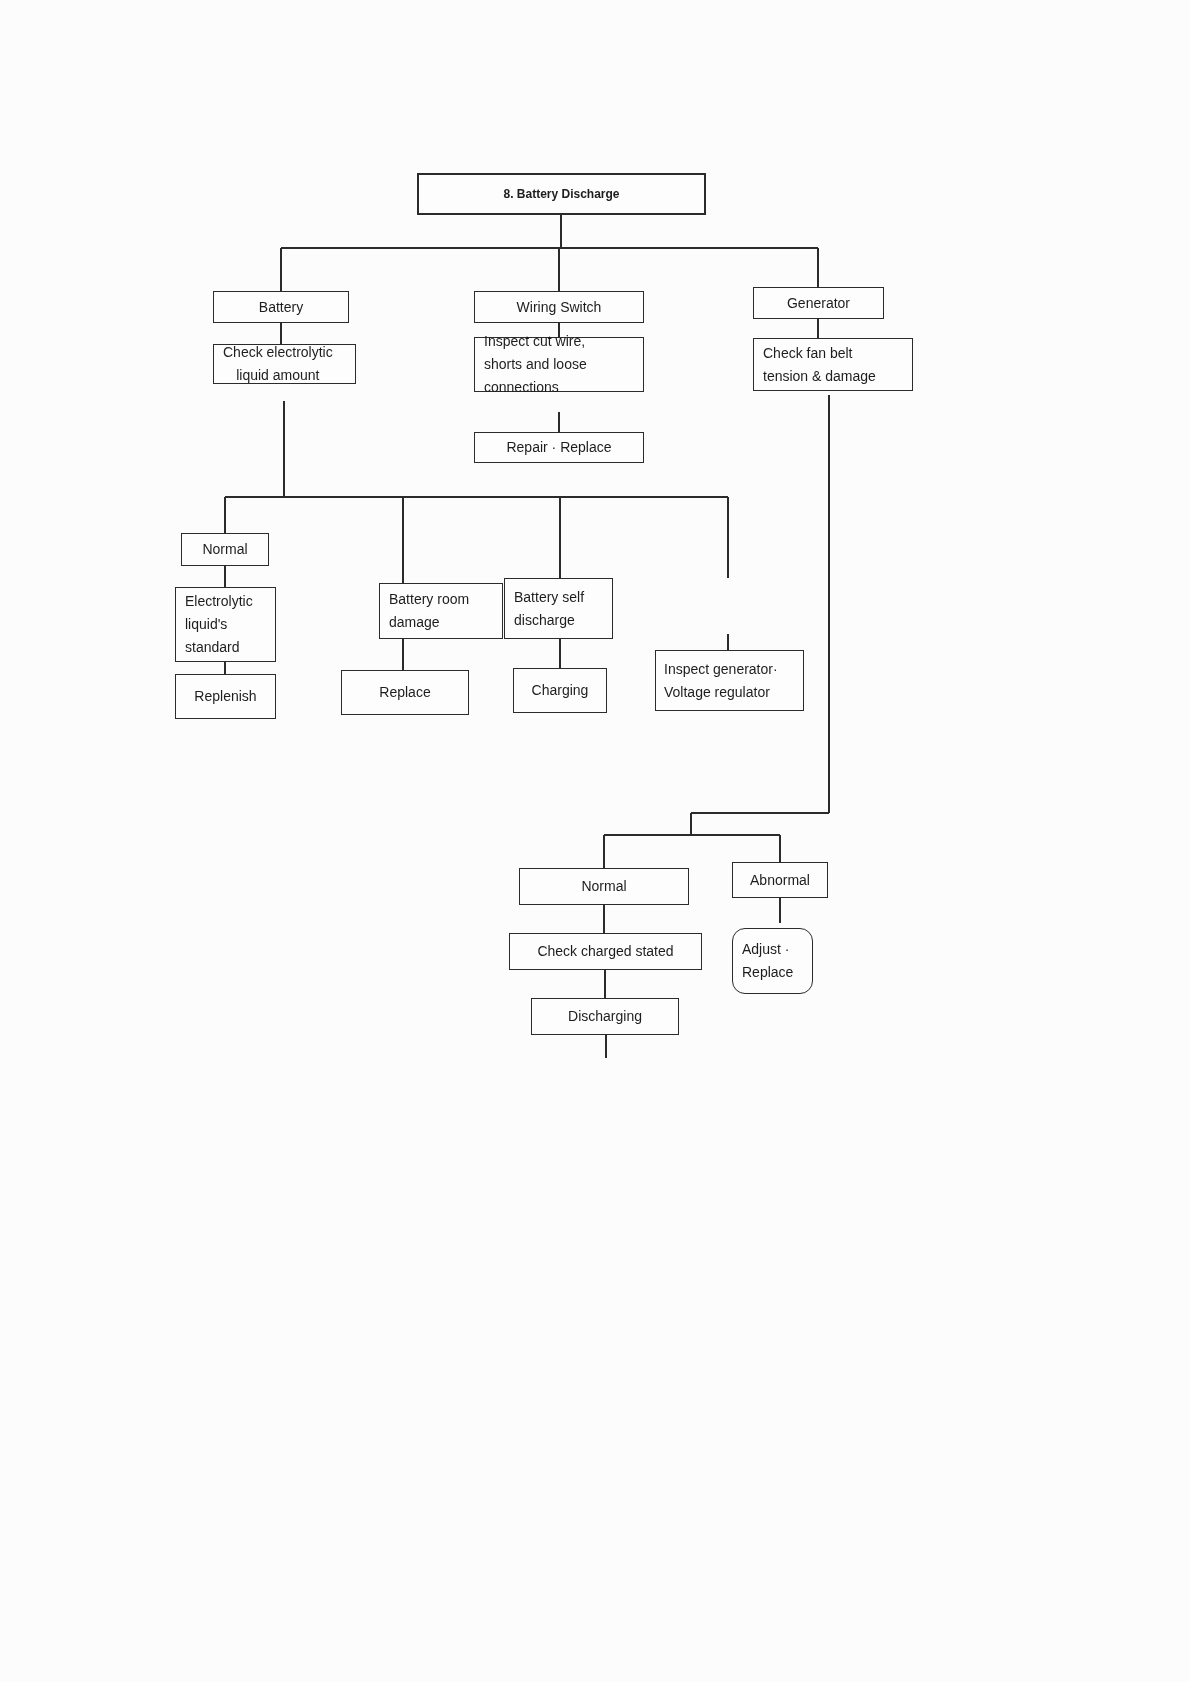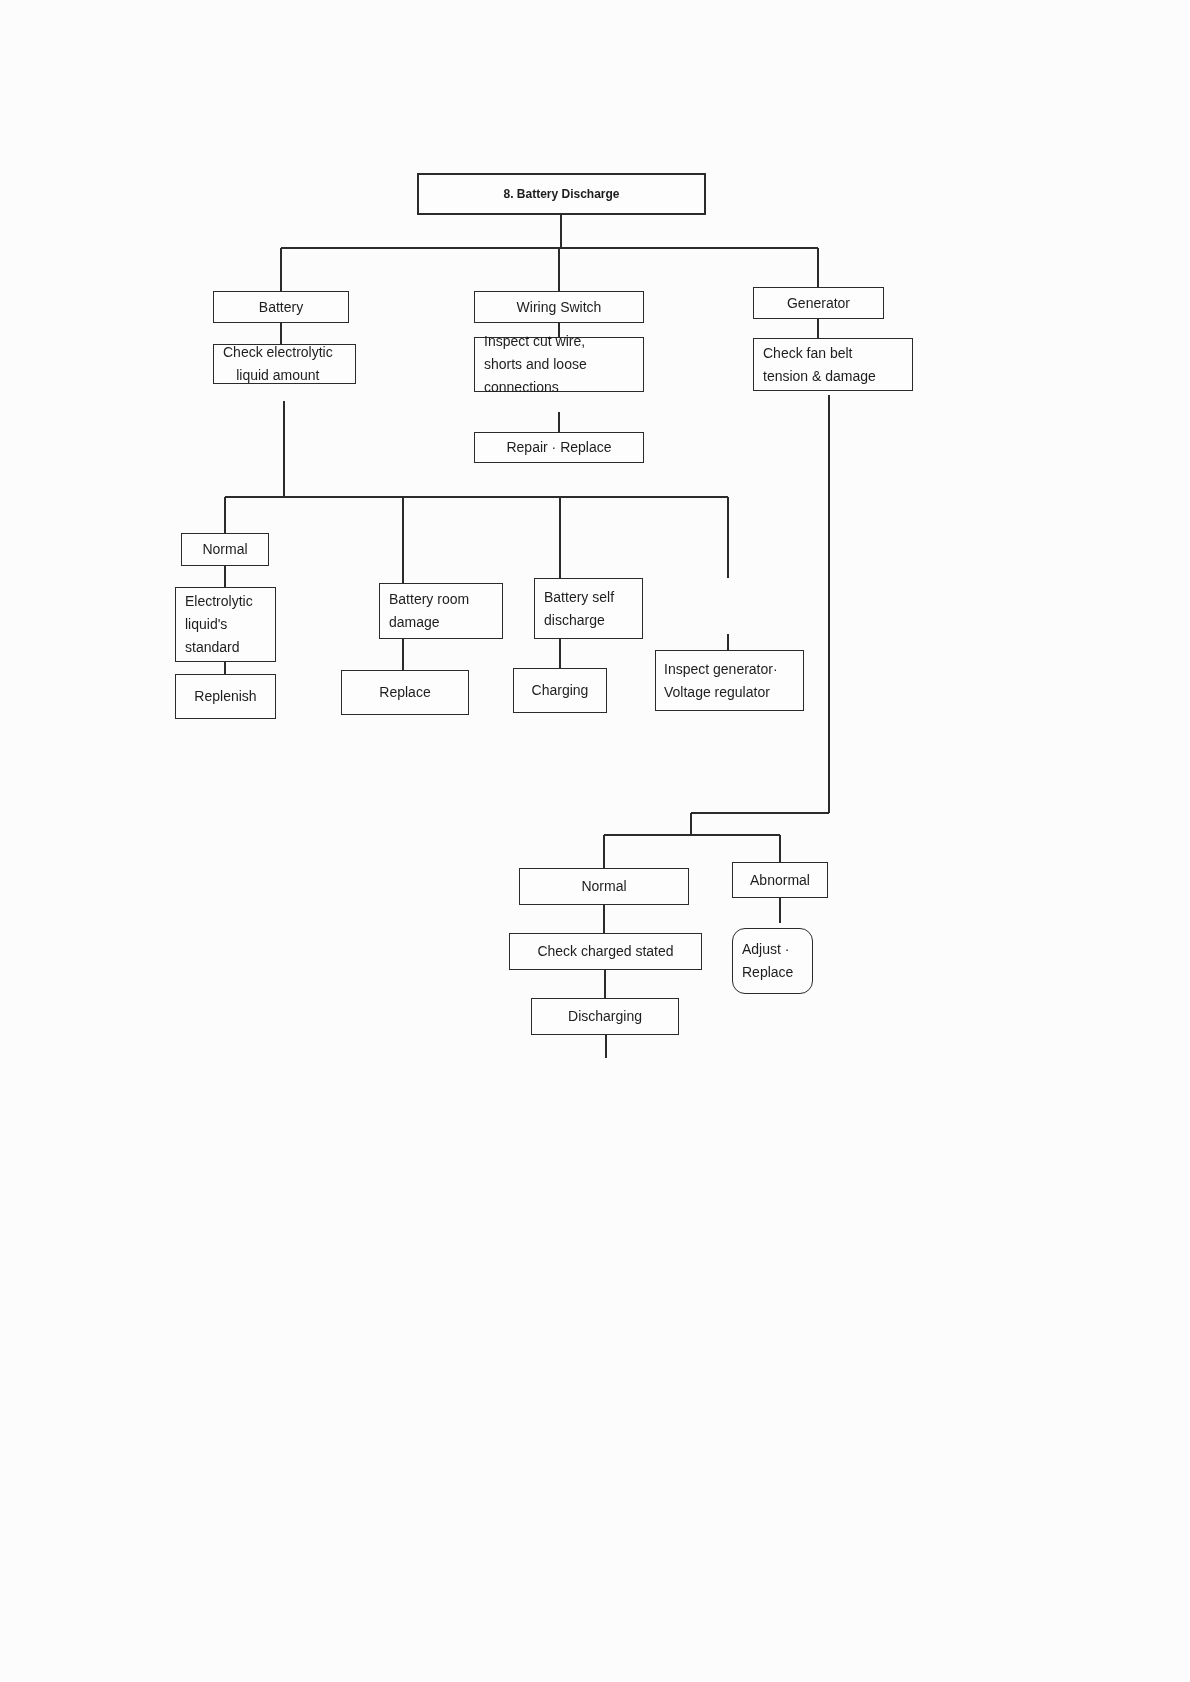--- a/index.html
+++ b/index.html
@@ -90,21 +90,21 @@
 liquid's
 standard</div>
 
   <div class="box center" style="left:175px; top:674px; width:101px; height:45px;">Replenish</div>
 
   <div class="box left" style="left:339px; top:583px; width:124px; height:56px;margin-left:40px;">Battery room
 damage</div>
 
   <div class="box center" style="left:341px; top:670px; width:128px; height:45px;">Replace</div>
 
-  <div class="box left" style="left:534px; top:578px; width:109px; height:61px;">Battery self
+  <div class="box left" style="left:504px; top:578px; width:109px; height:61px;">Battery self
 discharge</div>
 
   <div class="box center" style="left:513px; top:668px; width:94px; height:45px;">Charging</div>
 
 
   <div class="box left" style="left:655px; top:650px; width:149px; height:61px; padding-left:8px;">Inspect generator·
 Voltage regulator</div>
 
   <div class="box center" style="left:519px; top:868px; width:170px; height:37px;">Normal</div>
 

